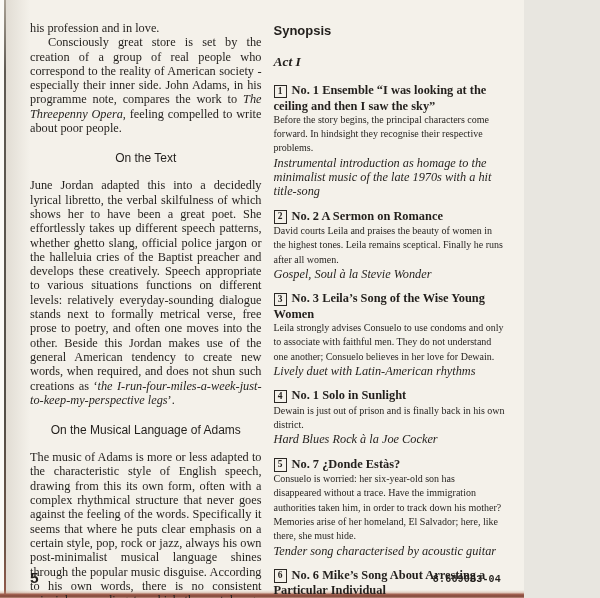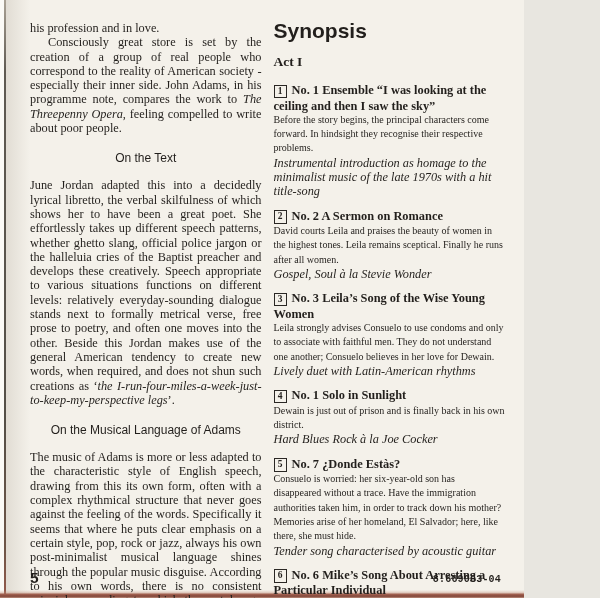--- a/index.html
+++ b/index.html
@@ -59,29 +59,30 @@
     font-family: "Liberation Sans", sans-serif;
     font-weight: normal;
     font-size: 12px;
     line-height: 17px;
     margin: 15px 0 11px 0;
     text-align: center;
   }
   .h-synopsis {
     font-family: "Liberation Sans", sans-serif;
     font-weight: bold;
-    font-size: 21px;
+    font-size: 13px;
     line-height: 19px;
     margin: 0 0 14px 0;
   }
   .h-act {
     font-family: "Liberation Serif", serif;
     font-weight: bold;
     font-size: 13.5px;
     margin: 0 0 13px 0;
+    font-style: italic;
   }
   .entry { margin: 0 0 10px 0; }
   .entry-title {
     font-weight: bold;
     font-size: 12.4px;
     line-height: 14.3px;
   }
   .numbox {
     display: inline-block;
     width: 11px;

